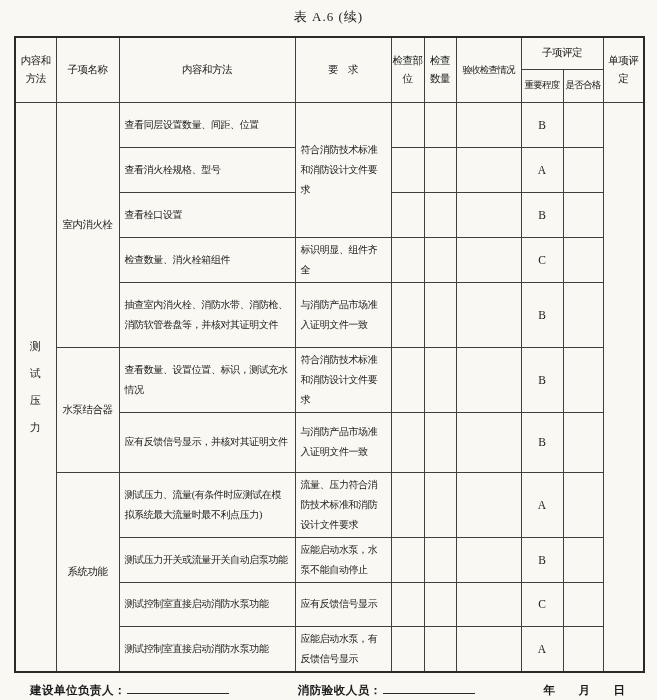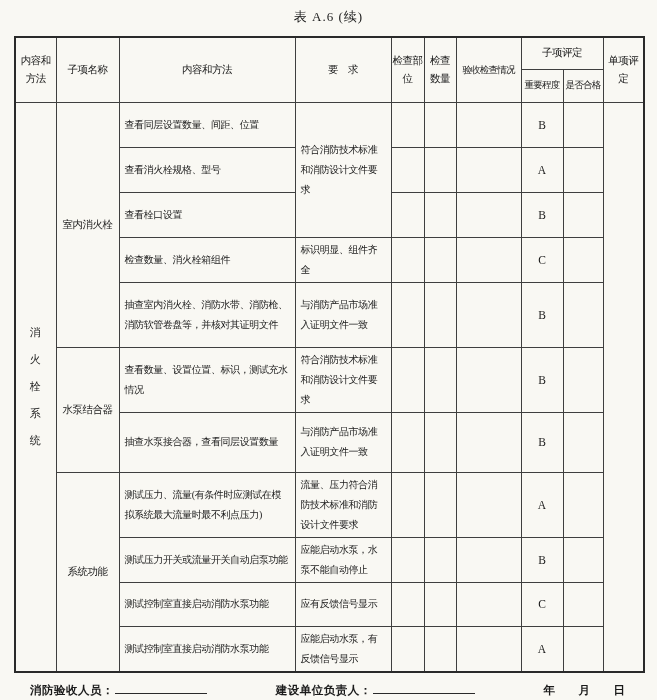--- a/index.html
+++ b/index.html
@@ -120,21 +120,21 @@
       <th colspan="2">子项评定</th>
       <th rowspan="2">单项评定</th>
     </tr>
     <tr class="hh2">
       <th class="tight">重要程度</th>
       <th class="tight">是否合格</th>
     </tr>
   </thead>
   <tbody>
     <tr class="h45">
-      <td rowspan="11" class="syscol">消火栓系统</td>
+      <td rowspan="11" class="syscol">测试压力</td>
       <td rowspan="5" class="subcol">室内消火栓</td>
       <td class="content">查看同层设置数量、间距、位置</td>
       <td rowspan="3" class="req">符合消防技术标准和消防设计文件要求</td>
       <td></td>
       <td></td>
       <td></td>
       <td class="grade">B</td>
       <td></td>
       <td rowspan="11"></td>
     </tr>
@@ -176,21 +176,21 @@
       <td rowspan="2" class="subcol">水泵结合器</td>
       <td class="content">查看数量、设置位置、标识，测试充水情况</td>
       <td class="req">符合消防技术标准和消防设计文件要求</td>
       <td></td>
       <td></td>
       <td></td>
       <td class="grade">B</td>
       <td></td>
     </tr>
     <tr class="h60">
-      <td class="content">抽查水泵接合器，查看同层设置数量</td>
+      <td class="content">应有反馈信号显示，并核对其证明文件</td>
       <td class="req">与消防产品市场准入证明文件一致</td>
       <td></td>
       <td></td>
       <td></td>
       <td class="grade">B</td>
       <td></td>
     </tr>
     <tr class="h65">
       <td rowspan="4" class="subcol">系统功能</td>
       <td class="content">测试压力、流量(有条件时应测试在模拟系统最大流量时最不利点压力)</td>
@@ -226,19 +226,19 @@
       <td></td>
       <td></td>
       <td class="grade">A</td>
       <td></td>
     </tr>
   </tbody>
 </table>
 
 <div class="footer">
   <div>
-    <span>消防验收人员：</span><span class="sig-line"></span>
+    <span>建设单位负责人：</span><span class="sig-line long"></span>
   </div>
   <div>
-    <span>建设单位负责人：</span><span class="sig-line long"></span>
+    <span>消防验收人员：</span><span class="sig-line"></span>
   </div>
   <div class="date">年　月　日</div>
 </div>
 
 </body></html>

